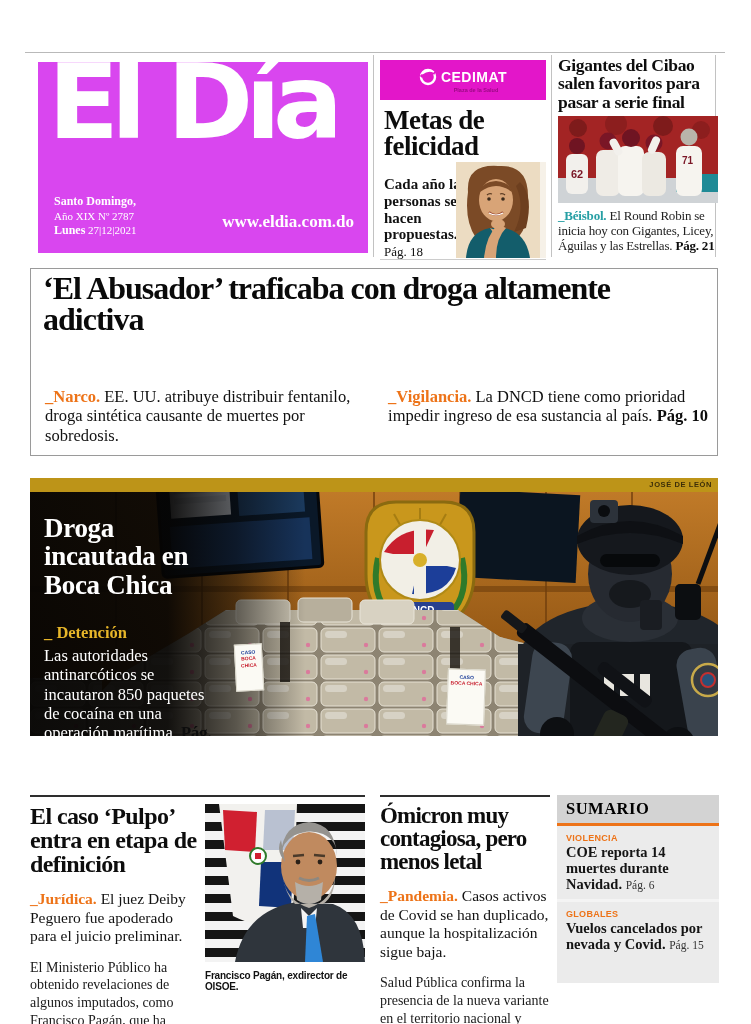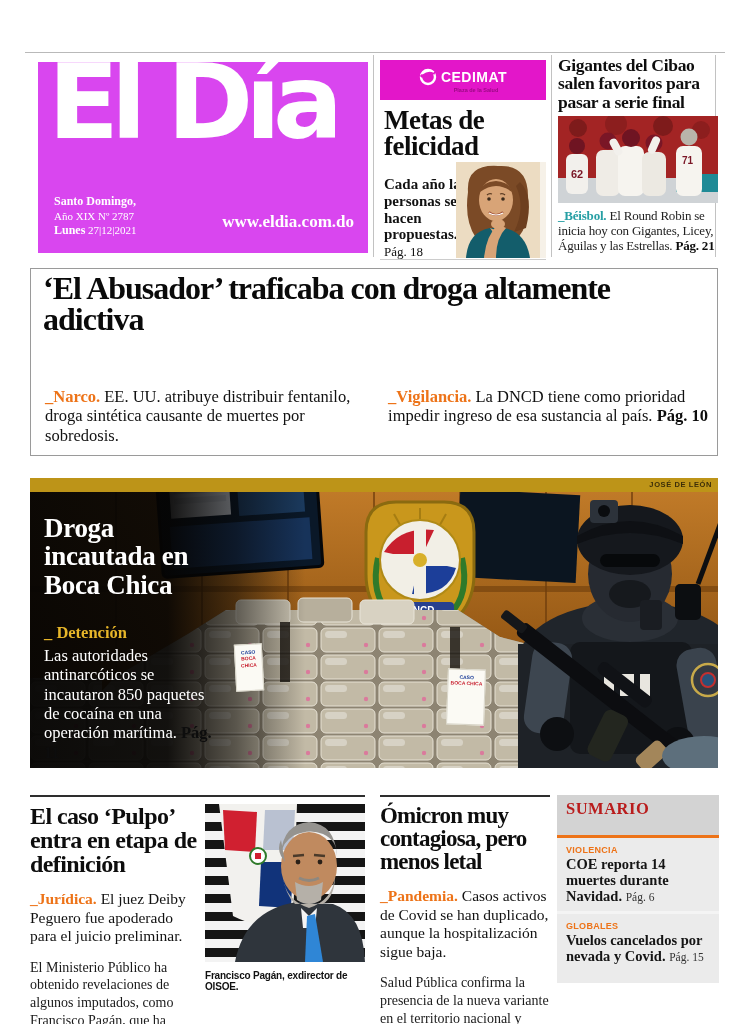--- a/index.html
+++ b/index.html
@@ -51,21 +51,21 @@
               font-size:16.5px;line-height:1.18;}
   .deck-col1{width:322px;} .deck-col2{width:330px;}
   .kicker{color:#ed7318;font-weight:bold;}
   .page-ref{font-weight:bold;color:#0d0d0d;}
 
   
   .photo-block{position:absolute;left:30px;top:478px;width:688px;height:290px;}
   .credit-bar{height:14px;background:#bd9418;text-align:right;padding-right:6px;
               box-sizing:border-box;font-family:"Liberation Sans",sans-serif;
               font-size:7.5px;font-weight:bold;color:#3c2e08;letter-spacing:.6px;line-height:14px;}
-  .photo-area{position:relative;width:688px;height:276px;overflow:hidden;background:#8a4d10;}
+  .photo-area{position:relative;width:688px;height:244px;overflow:hidden;background:#8a4d10;}
   .photo-area > svg{position:absolute;left:0;top:0;}
   .photo-shade{position:absolute;inset:0;
      background:linear-gradient(90deg,rgba(5,4,3,.96) 0%,rgba(5,4,3,.93) 20%,rgba(5,4,3,.55) 30%,rgba(5,4,3,0) 40%);}
   .photo-text{position:absolute;left:14px;top:22px;width:172px;color:#fff;}
   .photo-text h2{margin:0;font-size:27px;line-height:1.05;letter-spacing:-.3px;font-weight:bold;}
   .kick-gold{display:block;margin-top:24px;color:#e7b629;font-weight:bold;font-size:16.5px;}
   .photo-body{margin-top:3px;font-size:16.5px;line-height:1.17;}
   .sign{position:absolute;background:#fbfaf4;border:1px solid #d8d5c8;
         font-family:"Liberation Sans",sans-serif;font-weight:bold;text-align:center;
         line-height:1.25;padding-top:4px;box-sizing:border-box;}
@@ -83,22 +83,22 @@
   .col .body{margin-top:13px;font-size:14px;line-height:1.26;color:#1a1a1a;}
   .pulpo{left:30px;width:168px;}
   .omicron{left:380px;width:172px;}
   .omicron h2{font-size:23px;letter-spacing:-.8px;}
   .pagan{position:absolute;left:205px;top:804px;width:160px;}
   .pagan-cap{margin-top:4px;font-family:"Liberation Sans",sans-serif;font-weight:bold;
              font-size:10px;letter-spacing:-.2px;color:#111;}
 
   
   .sumario{position:absolute;left:557px;top:795px;width:162px;height:188px;background:#ebebeb;}
-  .sum-head{background:#d3d3d3;color:#b91c1c;font-weight:bold;font-size:16.5px;
-            letter-spacing:.5px;padding:4px 9px 16px;}
+  .sum-head{background:#d3d3d3;color:#000000;font-weight:bold;font-size:16.5px;
+            letter-spacing:.5px;padding:4px 9px 4px;}
   .sum-rule{height:3px;background:#ed7318;}
   .sum-item{padding:7px 9px 6px;}
   .sum-item + .sum-item{border-top:3px solid #f4f4f4;}
   .sum-kick{font-family:"Liberation Sans",sans-serif;font-weight:bold;font-size:9px;
             color:#ed7318;letter-spacing:.3px;}
   .sum-text{font-weight:bold;font-size:14.5px;line-height:1.12;color:#141414;margin-top:1px;}
   .sum-page{font-weight:normal;font-size:11.5px;color:#333;}
 </style>
 </head>
 <body>

